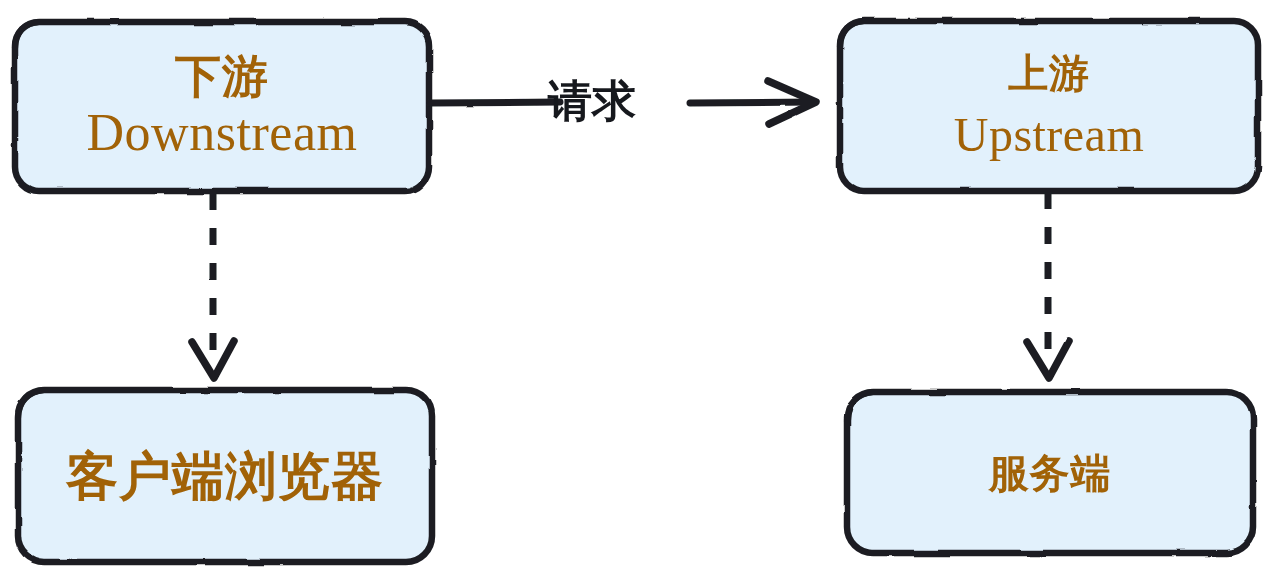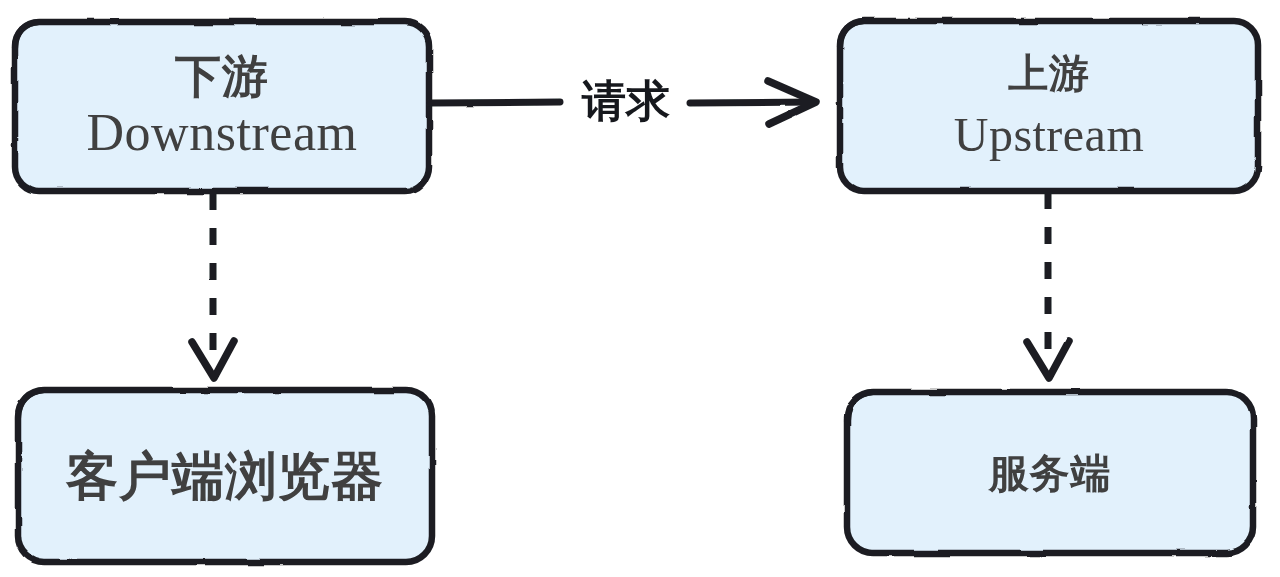--- a/index.html
+++ b/index.html
@@ -21,21 +21,21 @@
     height: 577px;
   }
   .node {
     position: absolute;
     box-sizing: border-box;
     display: flex;
     flex-direction: column;
     align-items: center;
     justify-content: center;
     text-align: center;
-    color: #404040;
+    color: #a16207;
     line-height: 1.12;
     user-select: none;
   }
   .node-line {
     display: block;
     white-space: nowrap;
   }
   .cjk {
     font-family: "DejaVu Sans", sans-serif;
     font-weight: 600;
@@ -62,21 +62,21 @@
 
   .edge-label {
     position: absolute;
     color: #16181d;
     font-family: "DejaVu Sans", sans-serif;
     font-weight: 600;
     font-size: 44px;
     white-space: nowrap;
     user-select: none;
   }
-  #label-request { left: 582px; top: 72px; }
+  #label-request { left: 548px; top: 72px; }
 </style>
 </head>
 <body>
 
 <svg id="canvas" viewBox="0 0 1280 577" xmlns="http://www.w3.org/2000/svg" aria-hidden="true">
   <defs>
     <filter id="rough" x="-12%" y="-12%" width="124%" height="124%">
       <feTurbulence type="fractalNoise" baseFrequency="0.022 0.030" numOctaves="3" seed="7" result="noise"></feTurbulence>
       <feDisplacementMap in="SourceGraphic" in2="noise" scale="2.6" xChannelSelector="R" yChannelSelector="G"></feDisplacementMap>
     </filter>

